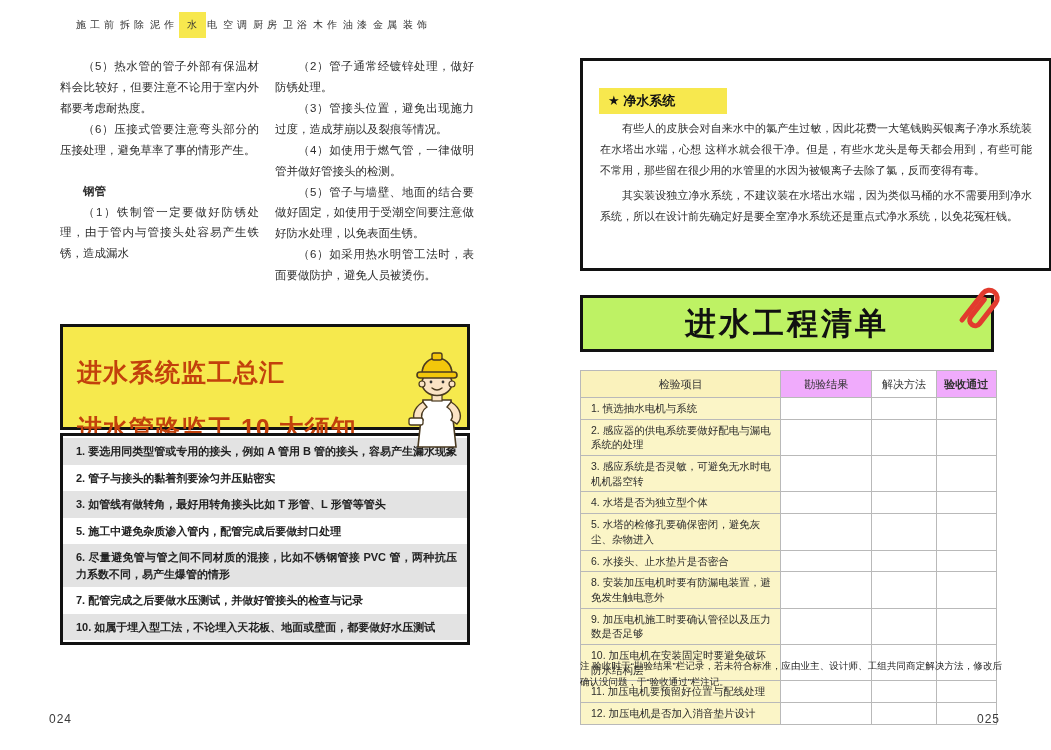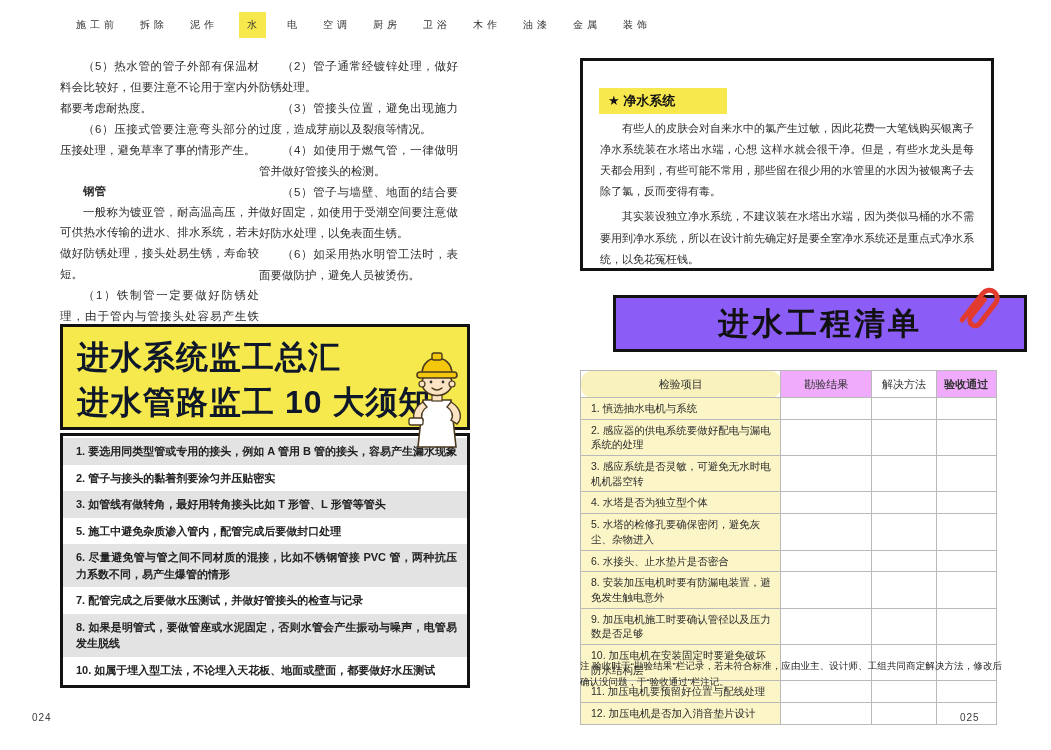--- a/index.html
+++ b/index.html
@@ -1,66 +1,66 @@
 <!DOCTYPE html>
 <html><head>
 <meta charset="utf-8">
 <style>
   * { margin:0; padding:0; box-sizing:border-box; }
   body { background:#888; font-family:"Liberation Sans","DejaVu Sans",sans-serif; }
   .spread { position:relative; width:1051px; height:750px; background:#ffffff; overflow:hidden; }
 
   
-  .nav { position:absolute; left:75px; top:12px; display:flex; gap:20px; font-size:10px;
+  .nav { position:absolute; left:75px; top:12px; display:flex; font-size:10px;
          color:#333; letter-spacing:4px; align-items:center; }
   .nav-tab { padding:6px 1px; white-space:nowrap; }
   .nav-tab.active { background:#F7E84E; padding:6px 5px 6px 8px; }
 
   
-  .cols { position:absolute; left:60px; top:56px; width:414px; display:flex; }
+  .cols { position:absolute; left:60px; top:56px; width:414px; display:flex; gap:16px; }
   .col { width:199px; font-size:11.5px; line-height:1.82; text-align:justify; color:#2d2d2d; }
   .para.indent { text-indent:2em; }
   .steel-heading { text-indent:2em; font-weight:bold; margin:20px 0 0 0; }
 
   
   .headline-box { position:absolute; left:60px; top:324px; width:410px; height:106px;
                   background:#F6E94D; border:3px solid #121212; padding:8px 0 0 14px; }
-  .headline { font-size:32px; font-weight:bold; color:#0f172a; line-height:1.42; letter-spacing:1px; }
+  .headline { font-size:25px; font-weight:bold; color:#c2410c; line-height:1.42; letter-spacing:1px;margin-top:20px; }
 
   .worker { position:absolute; left:401px; top:350px; width:72px; height:102px; z-index:6; }
 
   
   .rules-box { position:absolute; left:60px; top:433px; width:410px; border:3px solid #121212;
                background:#fff; padding:2px 0; }
   .rule-row { font-size:11px; line-height:1.5; color:#222; padding:5px 10px 5px 13px; text-align:justify;font-weight:bold; }
   .rule-row:nth-child(odd) { background:#E3E3E3; }
 
-  .pagenum { position:absolute; font-size:10px; color:#3a3a3a; letter-spacing:1px; }
+  .pagenum { position:absolute; font-size:12px; color:#3a3a3a; letter-spacing:1px;margin-left:17px; }
   .pagenum.left { left:32px; top:712px; }
   .pagenum.right { left:960px; top:712px; }
 
   
-  .purify-box { position:absolute; left:580px; top:58px; width:414px; height:213px;
+  .purify-box { position:absolute; left:580px; top:58px; width:472px; height:213px;
                 border:3px solid #121212; background:#fff; }
   .purify-label { display:inline-block; margin:27px 0 0 16px; background:#F7E84E;
                   font-size:13px; font-weight:bold; color:#111; padding:4px 52px 4px 9px; }
   .purify-para { margin:4px 17px 0 17px; font-size:11px; line-height:1.92; text-indent:2em;
                  text-align:justify; color:#2d2d2d; }
 
   
   .checklist-title-box { position:absolute; left:580px; top:295px; width:414px; height:57px;
-                         background:#8b5cf6; border:3px solid #121212; text-align:center;margin-left:33px; }
+                         background:#bef264; border:3px solid #121212; text-align:center; }
   .checklist-title { font-size:31px; font-weight:bold; color:#111; line-height:51px; letter-spacing:3px; }
   .paperclip { position:absolute; left:956px; top:281px; width:48px; height:58px; z-index:7; }
 
   
   .check-table { position:absolute; left:580px; top:370px; width:417px; border-collapse:collapse; }
   .check-table th, .check-table td { border:1px solid #b9b9b9; }
   .check-table th { height:27px; font-weight:normal; font-size:11px; color:#333; text-align:center; }
-  th.c-item { width:196px; background:#FAF2BC;border-radius:11px; }
+  th.c-item { width:196px; background:#FAF2BC; }
   th.c-res  { width:89px;  background:#f0abfc; }
   th.c-sol  { width:63px;  background:#fff; }
   th.c-pass { width:59px;  background:#f0abfc;font-weight:bold; }
   td.item { background:#FBF5C7; font-size:10.5px; color:#2c2c2c; line-height:1.4;
             padding:3px 6px 3px 10px; text-align:left; }
   td.blank { background:#fff; }
 
   .table-note { position:absolute; left:580px; top:658px; width:422px; font-size:9.5px;
                 line-height:1.65; color:#222; text-align:justify; }
 </style>
@@ -82,21 +82,20 @@
     <span class="nav-tab">油漆</span>
     <span class="nav-tab">金属</span>
     <span class="nav-tab">装饰</span>
   </div>
 
   <div class="cols">
     <div class="col">
       <p class="para indent">（5）热水管的管子外部有保温材料会比较好，但要注意不论用于室内外都要考虑耐热度。</p>
       <p class="para indent">（6）压接式管要注意弯头部分的压接处理，避免草率了事的情形产生。</p>
       <p class="steel-heading">钢管</p>
-      <p class="para indent">一般称为镀亚管，耐高温高压，并可供热水传输的进水、排水系统，若未做好防锈处理，接头处易生锈，寿命较短。</p>
       <p class="para indent">（1）铁制管一定要做好防锈处理，由于管内与管接头处容易产生铁锈，造成漏水</p>
     </div>
     <div class="col">
       <p class="para indent">（2）管子通常经镀锌处理，做好防锈处理。</p>
       <p class="para indent">（3）管接头位置，避免出现施力过度，造成芽崩以及裂痕等情况。</p>
       <p class="para indent">（4）如使用于燃气管，一律做明管并做好管接头的检测。</p>
       <p class="para indent">（5）管子与墙壁、地面的结合要做好固定，如使用于受潮空间要注意做好防水处理，以免表面生锈。</p>
       <p class="para indent">（6）如采用热水明管工法时，表面要做防护，避免人员被烫伤。</p>
     </div>
   </div>
@@ -134,21 +133,20 @@
     </svg>
   </div>
 
   <div class="rules-box">
     <div class="rule-row">1. 要选用同类型管或专用的接头，例如 A 管用 B 管的接头，容易产生漏水现象</div>
     <div class="rule-row">2. 管子与接头的黏着剂要涂匀并压贴密实</div>
     <div class="rule-row">3. 如管线有做转角，最好用转角接头比如 T 形管、L 形管等管头</div>
     <div class="rule-row">5. 施工中避免杂质渗入管内，配管完成后要做封口处理</div>
     <div class="rule-row">6. 尽量避免管与管之间不同材质的混接，比如不锈钢管接 PVC 管，两种抗压力系数不同，易产生爆管的情形</div>
     <div class="rule-row">7. 配管完成之后要做水压测试，并做好管接头的检查与记录</div>
-    <div class="rule-row">8. 如果是明管式，要做管座或水泥固定，否则水管会产生振动与噪声，电管易发生脱线</div>
     <div class="rule-row">10. 如属于埋入型工法，不论埋入天花板、地面或壁面，都要做好水压测试</div>
   </div>
 
   <div class="pagenum left">024</div>
 
   <div class="purify-box">
     <span class="purify-label">★ 净水系统</span>
     <p class="purify-para">有些人的皮肤会对自来水中的氯产生过敏，因此花费一大笔钱购买银离子净水系统装在水塔出水端，心想 这样水就会很干净。但是，有些水龙头是每天都会用到，有些可能不常用，那些留在很少用的水管里的水因为被银离子去除了氯，反而变得有毒。</p>
     <p class="purify-para">其实装设独立净水系统，不建议装在水塔出水端，因为类似马桶的水不需要用到净水系统，所以在设计前先确定好是要全室净水系统还是重点式净水系统，以免花冤枉钱。</p>
   </div>

